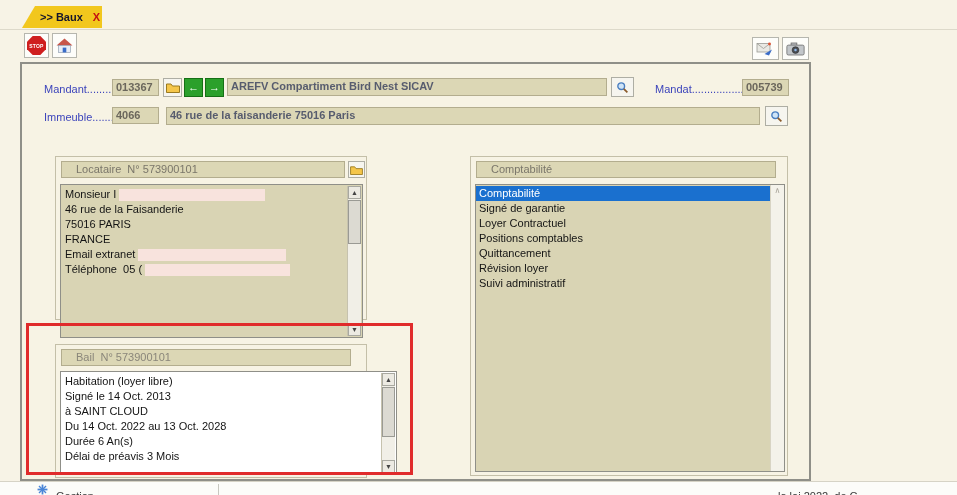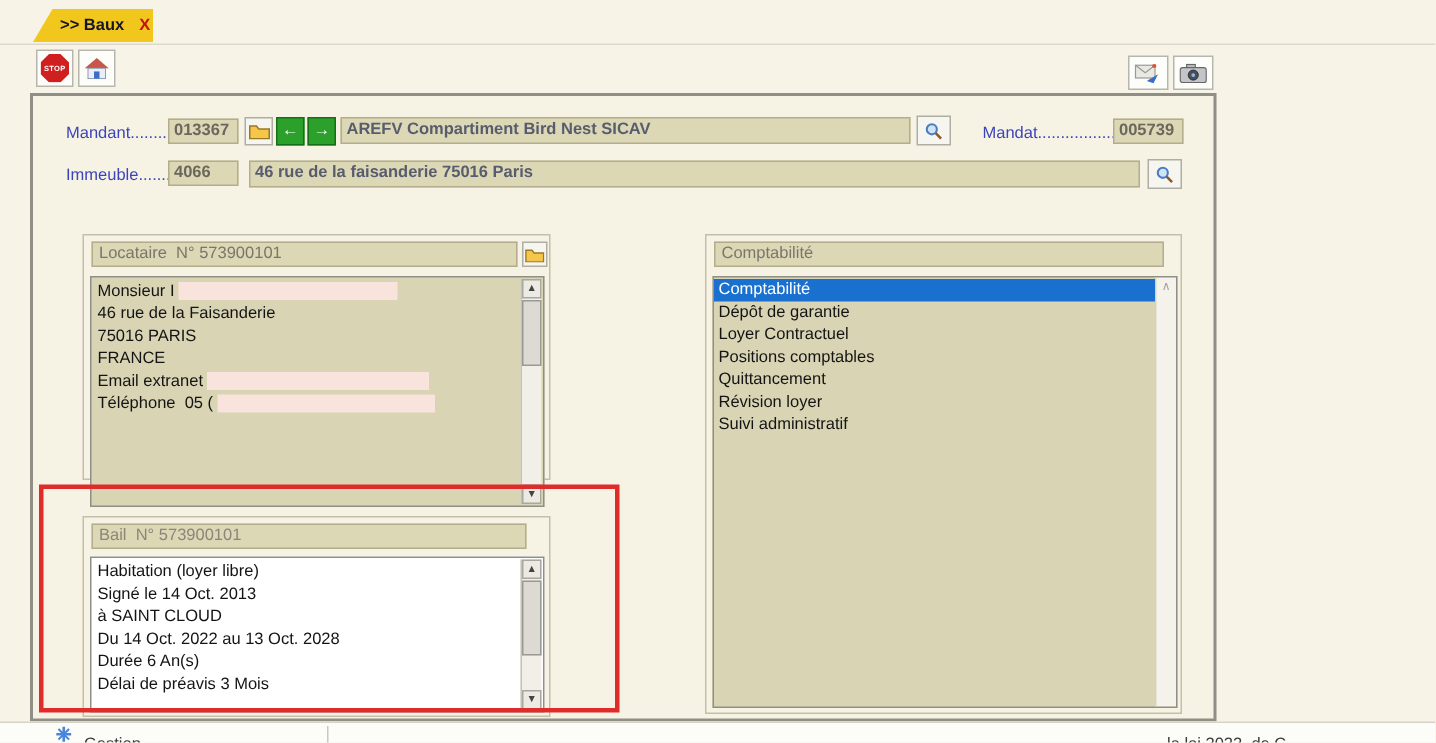--- a/index.html
+++ b/index.html
@@ -27,21 +27,21 @@
   .field{background:#dcd7b5;border:1px solid #b3ad8e;box-sizing:border-box;
          color:#6b675c;font-weight:bold;padding:1px 3px;line-height:13px;white-space:pre;overflow:hidden;}
   .iconbtn{background:#f6f5ef;border:1px solid #aeaea4;box-sizing:border-box;
            display:flex;align-items:center;justify-content:center;}
   .greenbtn{background:#2ba02b;border:1px solid #157015;box-sizing:border-box;
             color:#fff;font-weight:bold;font-size:11px;line-height:15px;
             display:flex;align-items:center;justify-content:center;}
   
   .group{border:1px solid #c4bfa8;box-sizing:border-box;background:#f7f3e4;}
   .ghead{position:absolute;background:#dcd7b5;border:1px solid #b3ad8e;box-sizing:border-box;
-         color:#7a766a;padding-left:4px;line-height:15px;white-space:pre;overflow:hidden;}
+         color:#7a766a;padding-left:14px;line-height:15px;white-space:pre;overflow:hidden;}
   .gbody{position:absolute;border:1px solid #8f8f88;box-sizing:border-box;
          color:#141414;line-height:15px;padding:2px 4px;overflow:hidden;}
   .redact{display:inline-block;background:#f8e3dd;height:12px;vertical-align:middle;margin-left:3px;}
   
   .vscroll{position:absolute;right:1px;top:1px;bottom:1px;width:14px;background:#f1efe7;
            border-left:1px solid #c6c2ae;box-sizing:border-box;}
   .sbtn{position:absolute;left:0;width:13px;height:13px;background:#eceae2;border:1px solid #a8a8a0;
         box-sizing:border-box;font-size:7px;color:#444;display:flex;align-items:center;justify-content:center;}
   .sthumb{position:absolute;left:0;width:13px;background:#dcdad2;border:1px solid #9a9a94;box-sizing:border-box;}
   
@@ -154,35 +154,35 @@
           <span>▼</span>
         </div>
     </div>
   </div>
 </div>
 
 <div class="abs group" style="left:470px;top:156px;width:318px;height:320px;">
   <div class="ghead" style="left:5px;top:4px;width:300px;height:17px;">Comptabilité</div>
   <div class="gbody" style="left:4px;top:27px;width:310px;height:288px;background:#d9d4b4;padding:1px 0;">
     <div class="list-item sel">Comptabilité</div>
-    <div class="list-item">Dépôt de garantie</div>
+    <div class="list-item">Signé de garantie</div>
     <div class="list-item">Loyer Contractuel</div>
     <div class="list-item">Positions comptables</div>
     <div class="list-item">Quittancement</div>
     <div class="list-item">Révision loyer</div>
     <div class="list-item">Suivi administratif</div>
     <div class="compta-scroll">
       <span>∧</span>
     </div>
   </div>
 </div>
 
 <div class="abs group" style="left:55px;top:344px;width:312px;height:134px;">
   <div class="ghead" style="left:5px;top:4px;width:290px;height:17px;color:#8a867a;">Bail  N° 573900101</div>
-  <div class="gbody" style="left:4px;top:26px;width:303px;height:104px;background:#ffffff;">
+  <div class="gbody" style="left:4px;top:26px;width:337px;height:104px;background:#ffffff;">
     <div><span style="white-space:pre;">Habitation (loyer libre)</span></div>
     <div><span style="white-space:pre;">Signé le 14 Oct. 2013</span></div>
     <div><span style="white-space:pre;">à SAINT CLOUD</span></div>
     <div><span style="white-space:pre;">Du 14 Oct. 2022 au 13 Oct. 2028</span></div>
     <div><span style="white-space:pre;">Durée 6 An(s)</span></div>
     <div><span style="white-space:pre;">Délai de préavis 3 Mois</span></div>
     <div class="vscroll">
       <div class="sbtn" style="top:0;">
           <span>▲</span>
         </div>

